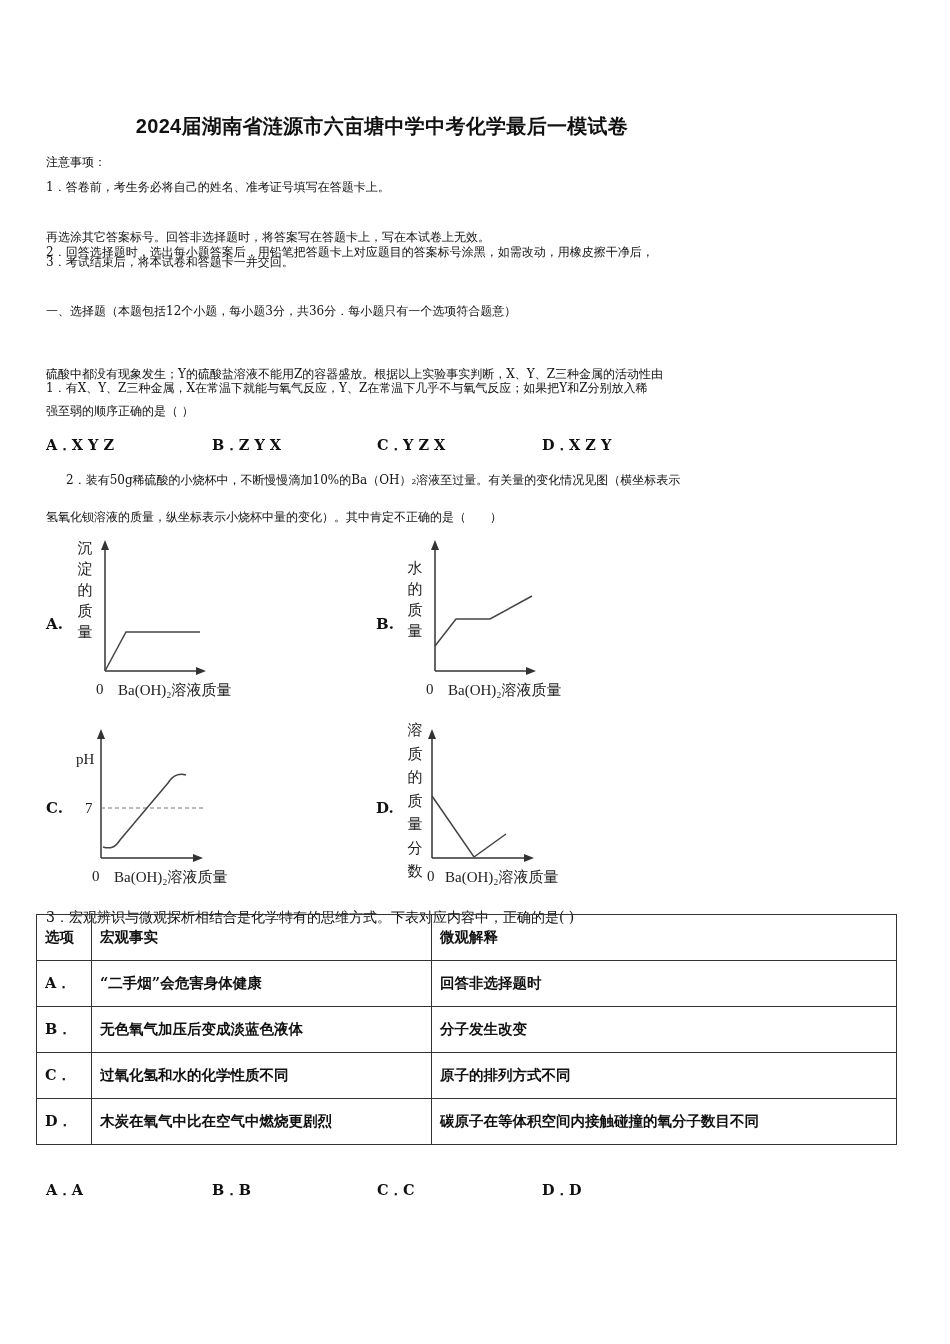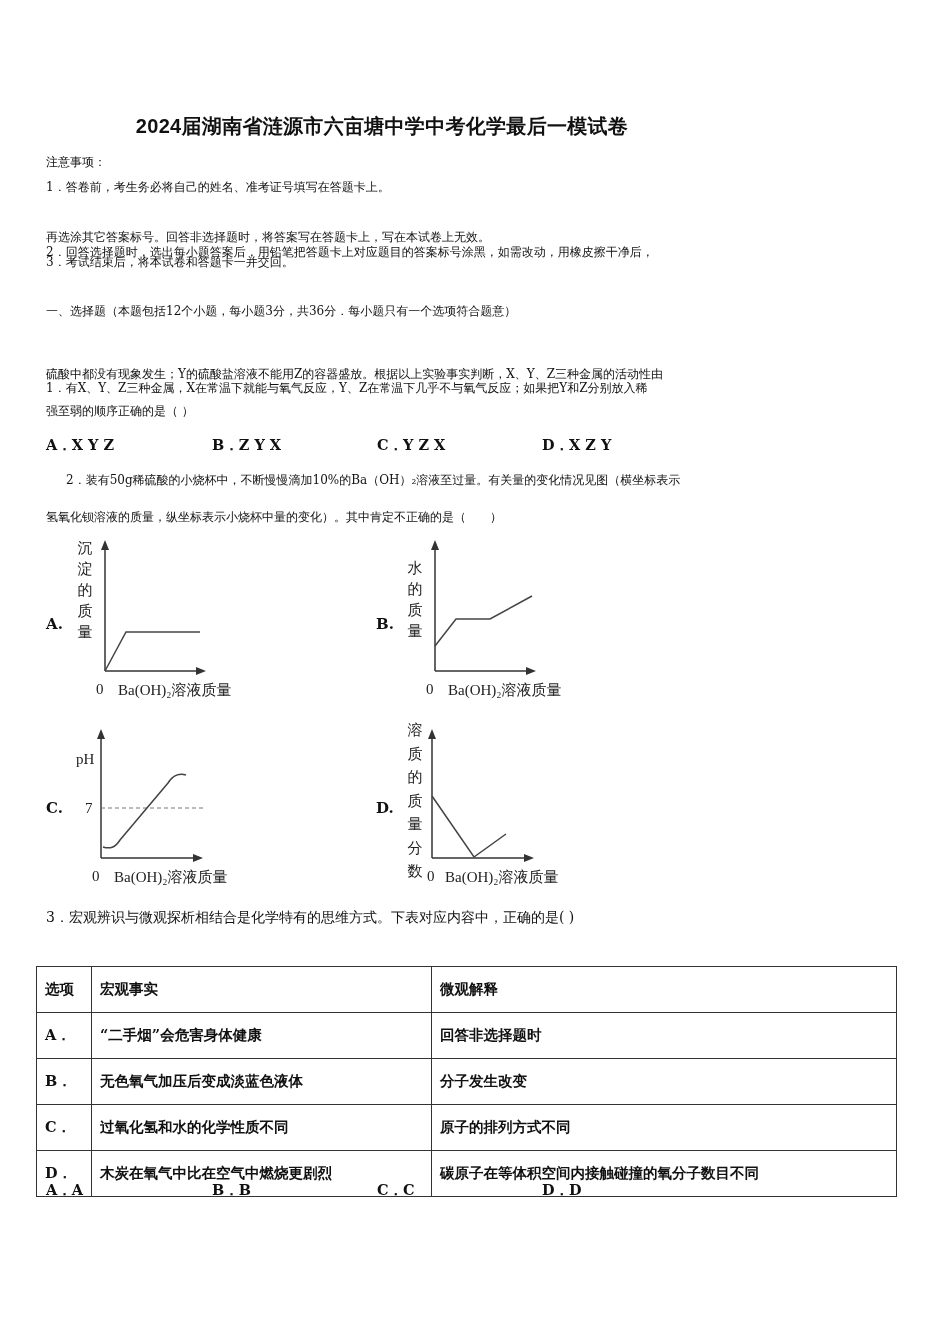--- a/index.html
+++ b/index.html
@@ -8,21 +8,21 @@
   .title { position: absolute; top: 113px; left: 0; width: 764px; text-align: center;
            font-family: Liberation Sans, sans-serif; font-weight: bold; font-size: 20px; letter-spacing: 0.3px; }
   .line { position: absolute; left: 46px; font-size: 12px; font-weight: normal; white-space: nowrap; line-height: 20px; }
   .opts { position: absolute; left: 46px; font-size: 14.5px; font-weight: bold; white-space: nowrap; }
   .opts span { position: absolute; top: 0; }
   .graph { position: absolute; }
   .graph svg { display: block; }
   .glabel { position: absolute; font-size: 15px; font-weight: bold; }
   .yl { position: absolute; font-family: "DejaVu Sans", sans-serif; font-size: 15px; line-height: 21px; width: 18px; text-align: center; color: #222; }
   .xl { position: absolute; font-family: "Liberation Serif", serif; font-size: 15px; color: #222; white-space: nowrap; }
-  table.q3 { position: absolute; left: 36px; top: 966px; width: 861px; border-collapse: collapse; font-size: 14.5px; font-weight: bold; }
+  table.q3 { position: absolute; left: 36px; top: 914px; width: 861px; border-collapse: collapse; font-size: 14.5px; font-weight: bold; }
   table.q3 td { border: 1.5px solid #333; height: 45px; padding: 0 8px; vertical-align: middle; }
   table.q3 td.c0 { width: 38px; }
   table.q3 td.c1 { width: 323px; }
 </style>
 </head>
 <body>
 
 <div class="title">2024届湖南省涟源市六亩塘中学中考化学最后一模试卷</div>
 
 <div class="line" style="top:152px;">注意事项：</div>

